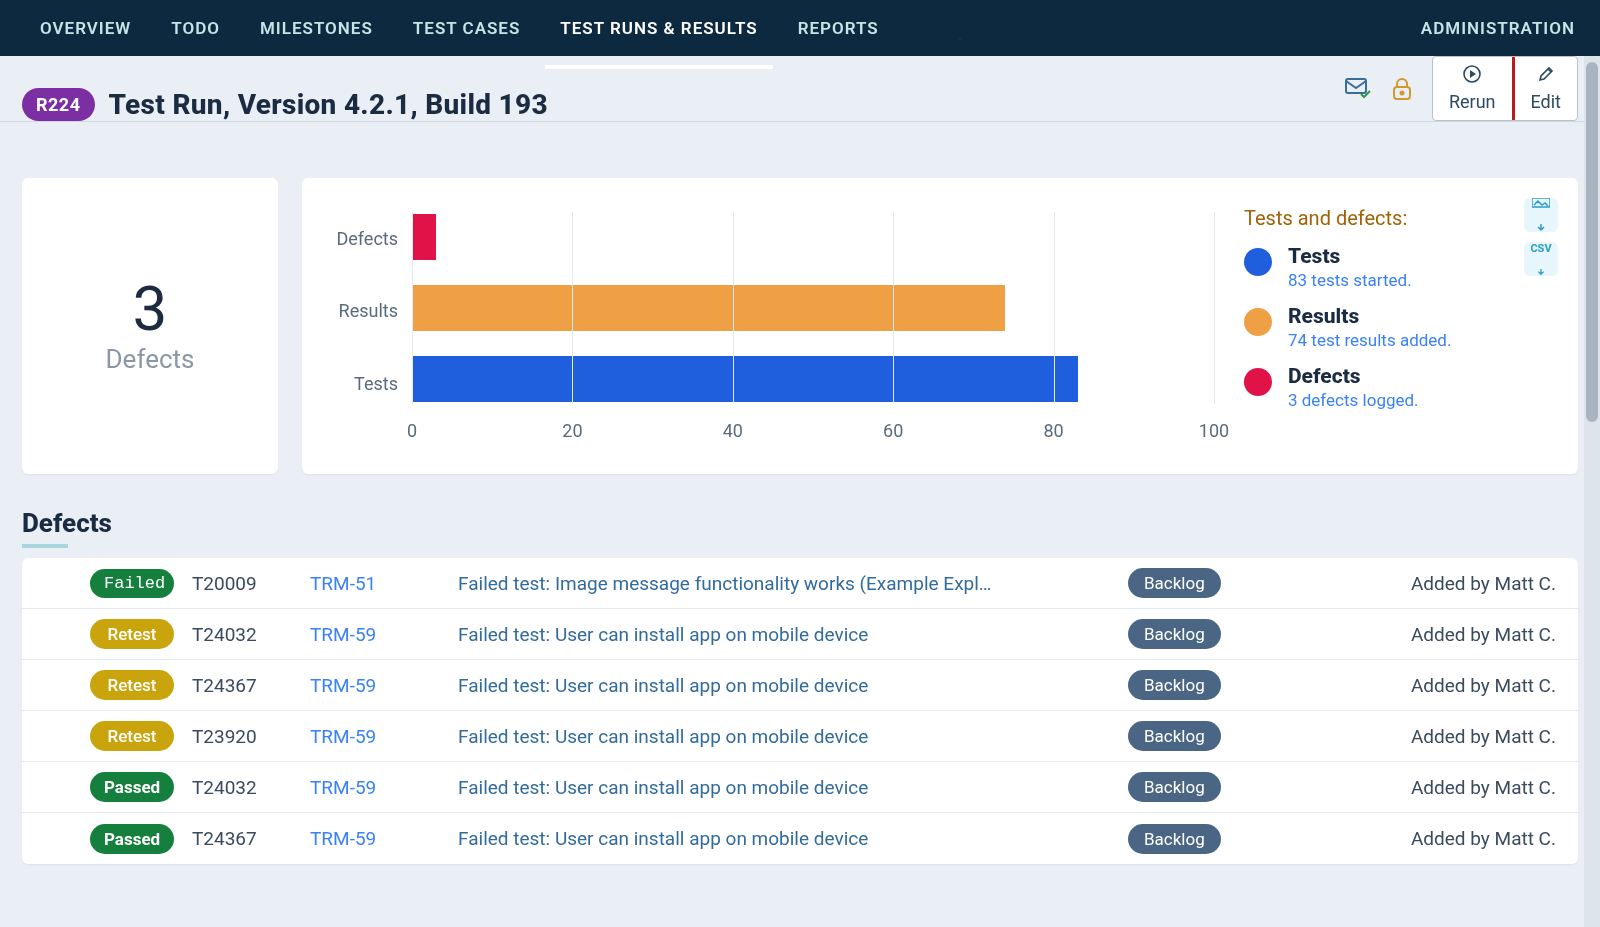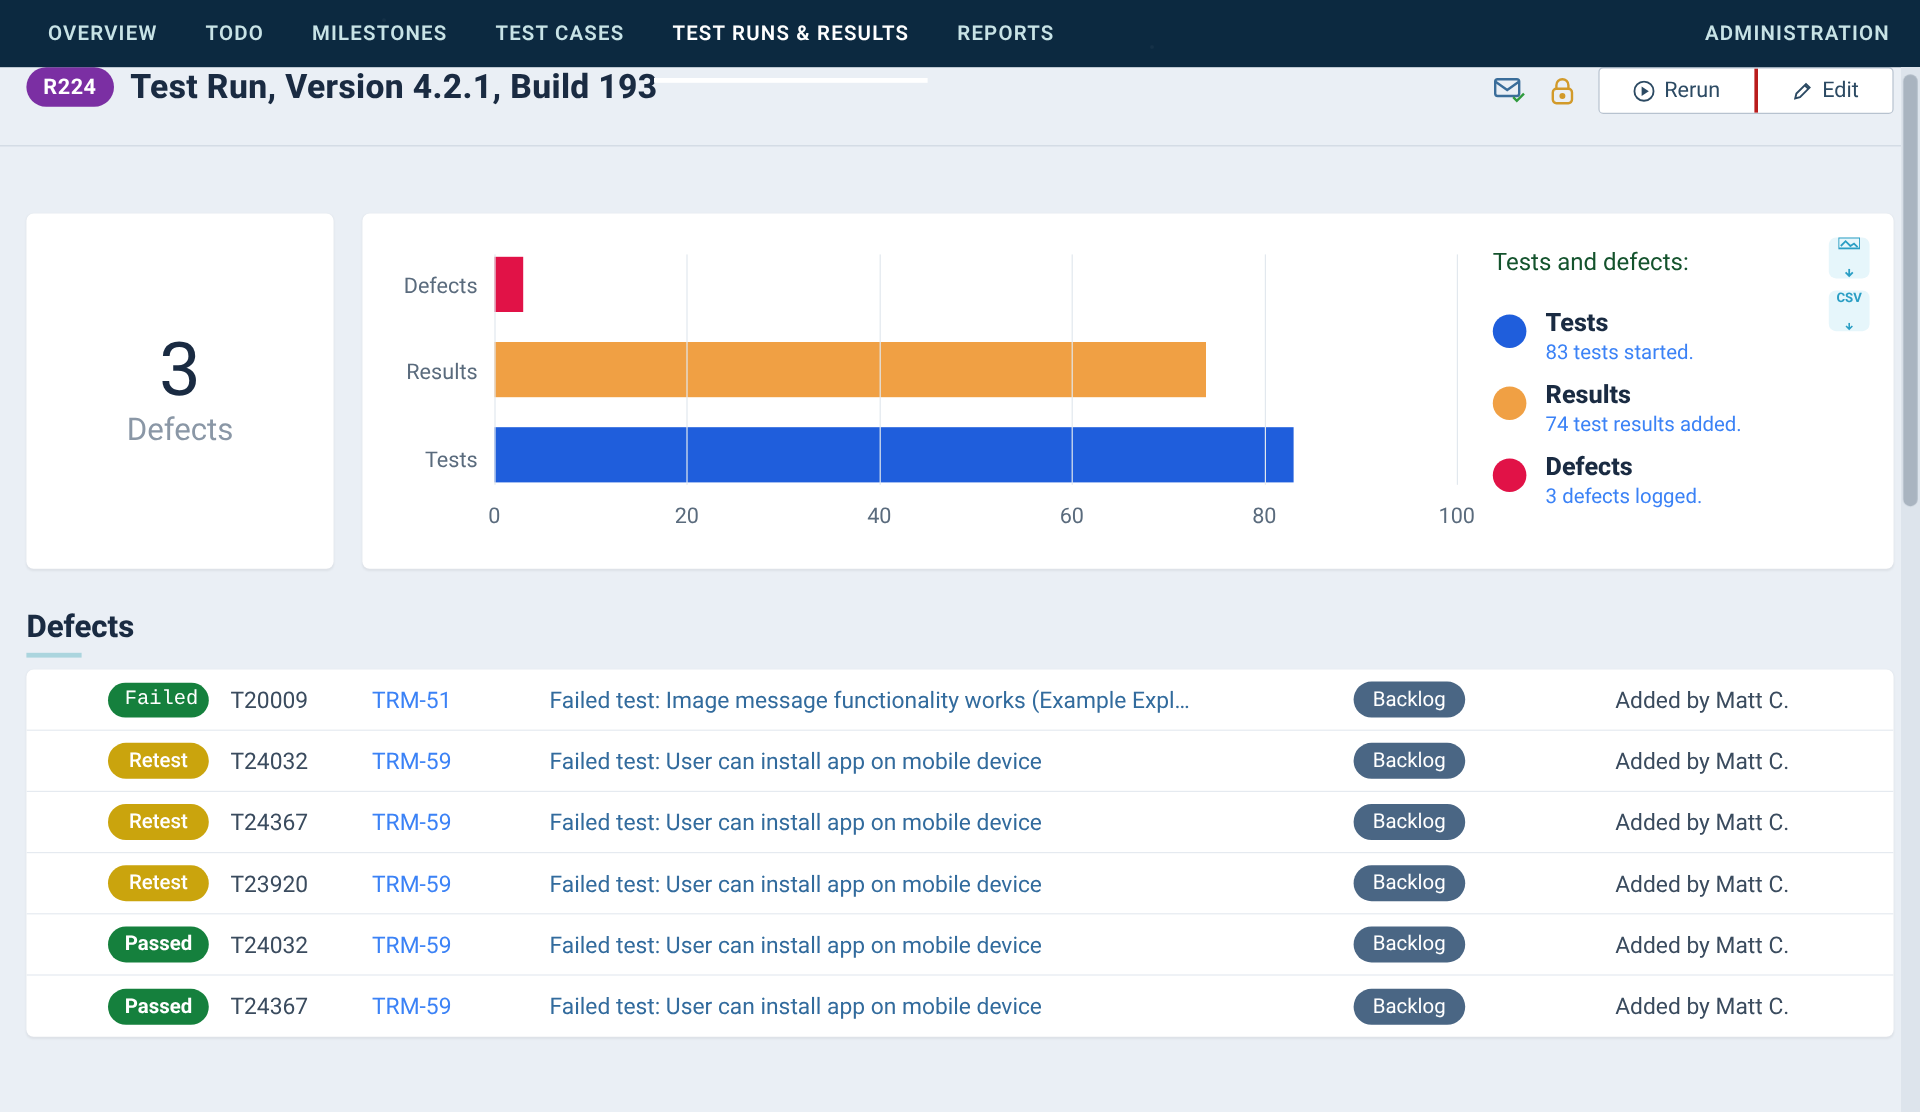--- a/index.html
+++ b/index.html
@@ -50,21 +50,21 @@
     height: 4px;
     background: #ffffff;
   }
   .nav-right .nav-item { padding-right: 0; }
   
   .headerbar {
     height: 66px;
     background: #eaeff5;
     border-bottom: 1px solid #cfd8e2;
     display: flex;
-    align-items: flex-start;
+    align-items: flex-end;
     padding: 0 22px;
     justify-content: space-between;
   }
   .header-left { display: flex; align-items: center; gap: 14px; }
   .run-badge {
     background: #7b2fa3;
     color: #fff;
     font-weight: 700;
     border-radius: 18px;
     padding: 6px 14px;
@@ -86,24 +86,25 @@
   }
   .btn-group {
     display: flex;
     border: 1px solid #b7c2cf;
     border-radius: 4px;
     overflow: hidden;
     background: #fff;
   }
   .btn-group .btn {
     display: inline-flex; align-items: center; gap: 8px;
-    padding: 8px 28px;
+    padding: 8px 16px;
     font-size: 18px;
     color: #2c4a63;
     cursor: pointer;
+    flex-direction: column;
   }
   .btn-group .btn + .btn { border-left: 3px solid #b91c1c; }
 
   
   .content {
     padding: 56px 22px 0 22px;
     display: flex;
     flex-direction: column;
     gap: 34px;
   }
@@ -199,22 +200,22 @@
   }
   .x-tick { position: absolute; transform: translateX(-50%); top: 10px; }
 
   .legend-col {
     width: 340px;
     padding-left: 30px;
     position: relative;
   }
   .legend-title {
     font-size: 20px;
-    color: #14532d;
-    margin-bottom: 28px;
+    color: #a16207;
+    margin-bottom: 14px;
   }
   .legend-item { display: flex; align-items: flex-start; gap: 16px; margin-bottom: 14px; }
   .legend-dot { width: 28px; height: 28px; border-radius: 50%; margin-top: 4px; flex-shrink: 0; }
   .legend-dot.tests { background: #1f5edc; }
   .legend-dot.results { background: #f0a044; }
   .legend-dot.defects { background: #e11247; }
   .legend-name { font-size: 21px; font-weight: 800; color: #1a2b42; }
   .legend-desc { font-size: 17px; color: #3b82f6; margin-top: 2px; }
   .export-col {
     position: absolute;
@@ -284,21 +285,21 @@
   .col-title { flex: 1; color: #326b9d; cursor: pointer; overflow: hidden; text-overflow: ellipsis; white-space: nowrap; padding-right: 20px;}
   .col-state { width: 200px; display:flex; justify-content:flex-start;}
   .state-badge {
     background: #4a6684;
     color: #fff;
     border-radius: 18px;
     padding: 5px 16px;
     font-size: 17px;
     width: fit-content;
   }
-  .col-added { width: 210px; text-align: left; color: #3a4b5e; }
+  .col-added { width: 210px; text-align: right; color: #3a4b5e; }
 
   
   .scroll-track {
     position: fixed;
     right: 0; top: 56px; bottom: 0;
     width: 16px;
     background: #dde4ec;
   }
   .scroll-thumb {
     position: absolute;

